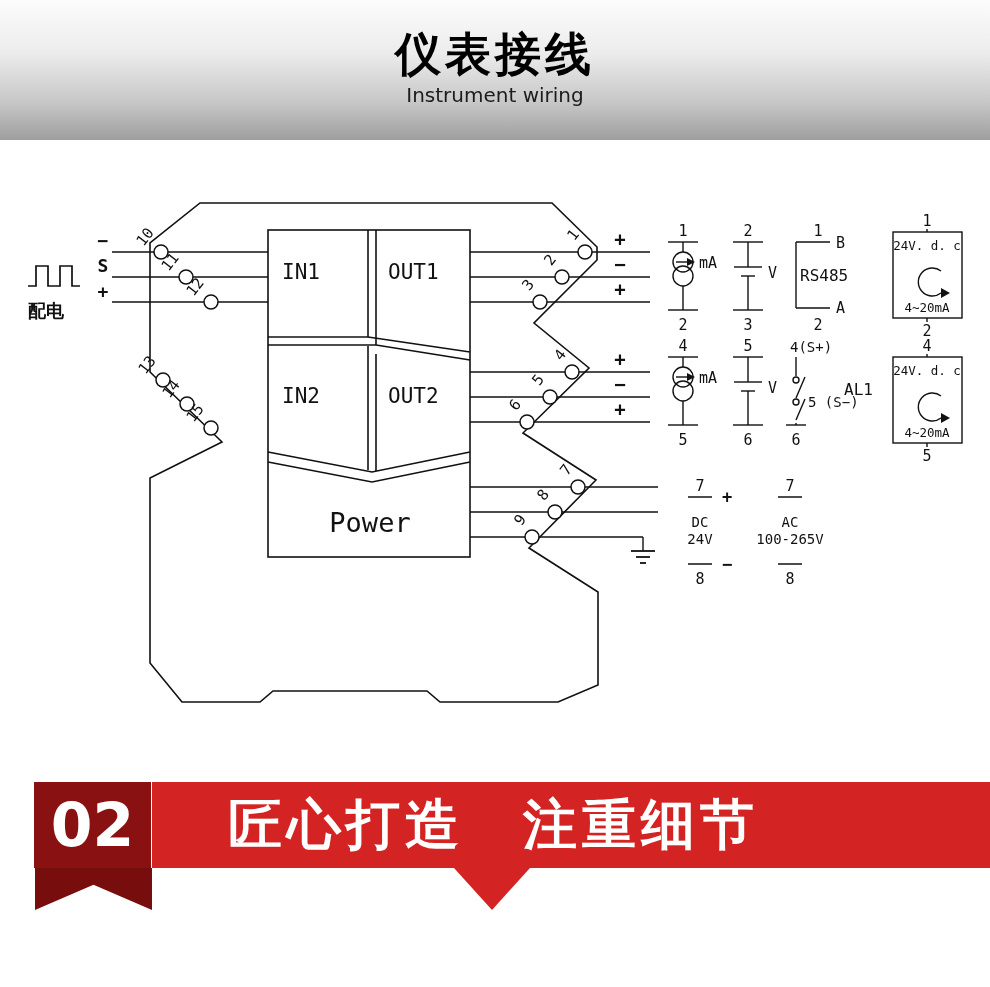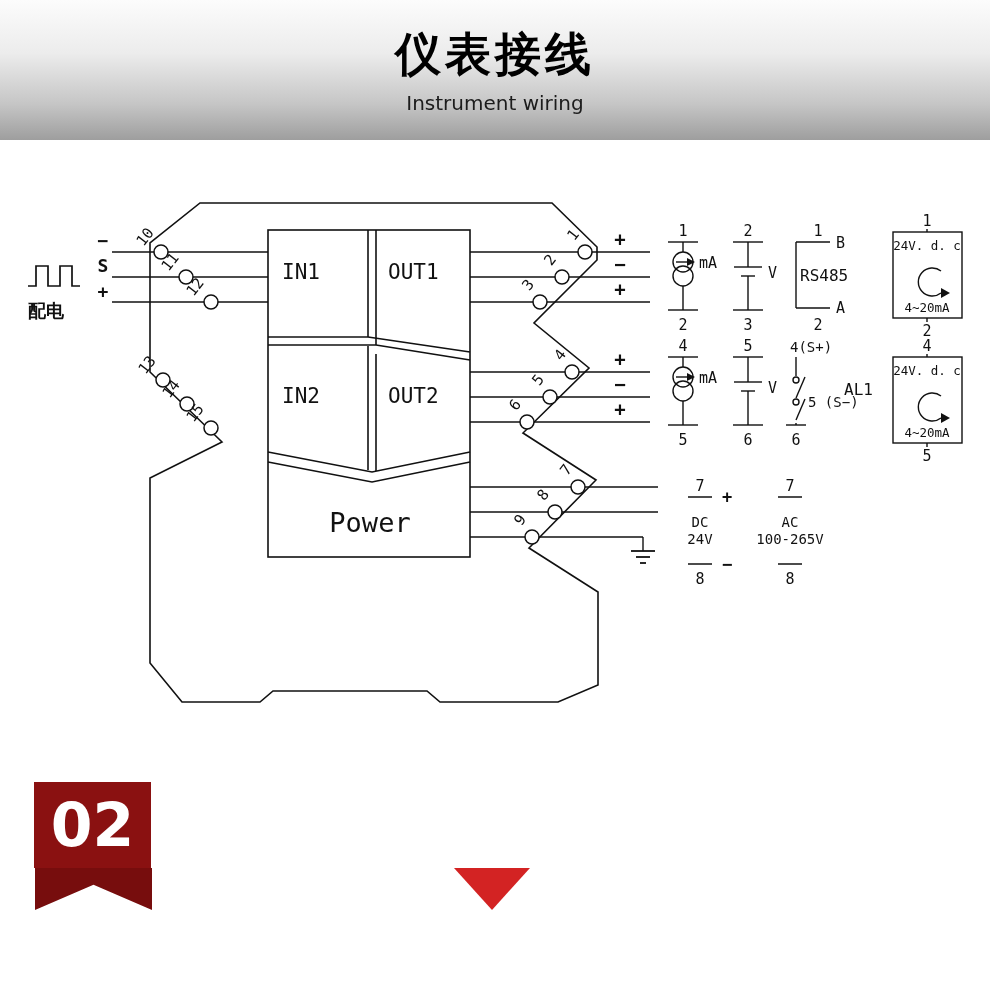--- a/index.html
+++ b/index.html
@@ -1,20 +1,20 @@
 <!DOCTYPE html>
 <html><head>
 <meta charset="utf-8">
 <style>
   html,body{margin:0;padding:0;}
   body{width:990px;background:#fff;font-family:"DejaVu Sans",sans-serif;}
   .page{position:relative;width:990px;height:987px;overflow:hidden;background:#a3a3a3;}
   .header{height:140px;background:linear-gradient(180deg,#fcfcfc 0%,#ececec 38%,#c6c6c6 74%,#9e9e9e 100%);text-align:center;}
   .header .title{padding-top:28px;font-size:46px;font-weight:bold;color:#000;letter-spacing:4px;line-height:1.15;}
-  .header .subtitle{font-size:20px;color:#1c1c1c;margin-top:10px;}
+  .header .subtitle{font-size:20px;color:#1c1c1c;margin-top:2px;}
   .diagram{height:635px;background:#fff;}
   svg text{font-family:"DejaVu Sans Mono",monospace;fill:#111;}
   .footer{position:relative;height:212px;background:#fff;}
   .ribbon{position:absolute;left:35px;top:93px;width:117px;height:42px;background:#770d0d;
           clip-path:polygon(0 0,100% 0,100% 100%,50% 40%,0 100%);}
   .badge{position:absolute;left:34px;top:7px;width:117px;height:86px;background:#8a1111;color:#fff;
          font-size:60px;font-weight:bold;display:flex;align-items:center;justify-content:center;}
   .banner{position:absolute;left:152px;top:7px;width:838px;height:86px;background:#d32323;color:#fff;
           display:flex;align-items:center;padding-left:76px;box-sizing:border-box;
           font-size:54px;font-weight:bold;letter-spacing:5px;}
@@ -265,16 +265,19 @@
         <line x1="778" y1="424" x2="802" y2="424" stroke="#111" stroke-width="1.5"></line>
         <text x="790" y="444" text-anchor="middle" font-size="15">8</text>
       </g>
 
     </svg>
   </div>
 
   <div class="footer">
     <div class="ribbon"></div>
     <div class="badge">02</div>
+    <div class="banner">
+      <span>匠心打造　注重细节</span>
+    </div>
     <div class="pointer"></div>
   </div>
 
 </div>
 
 </body></html>

